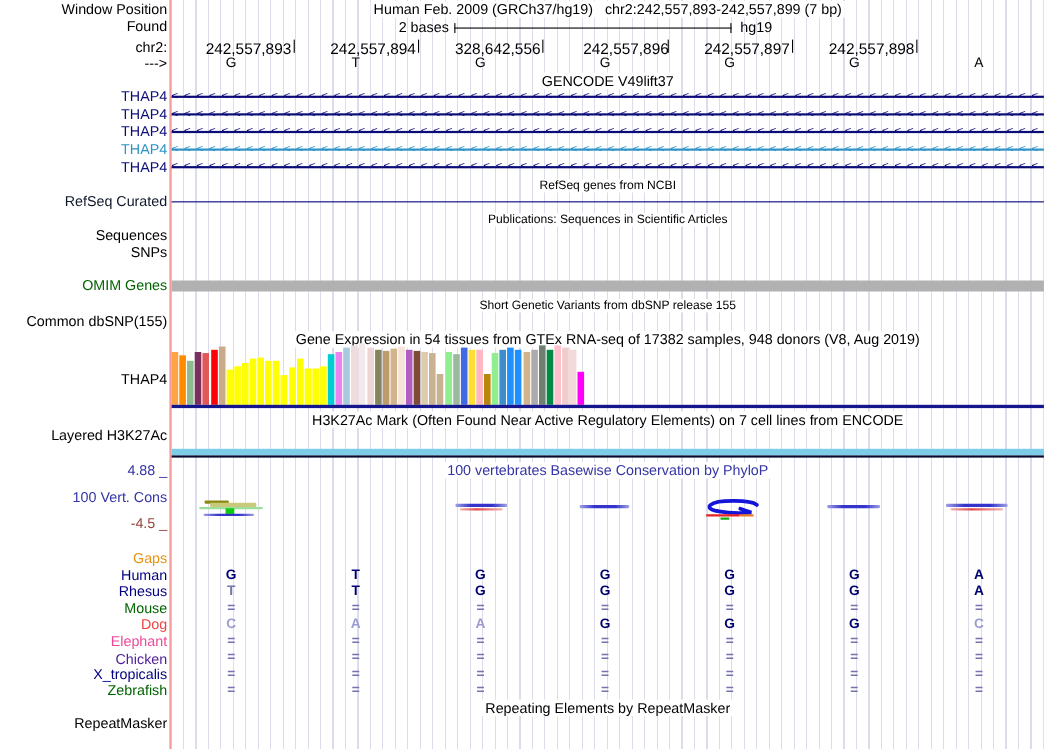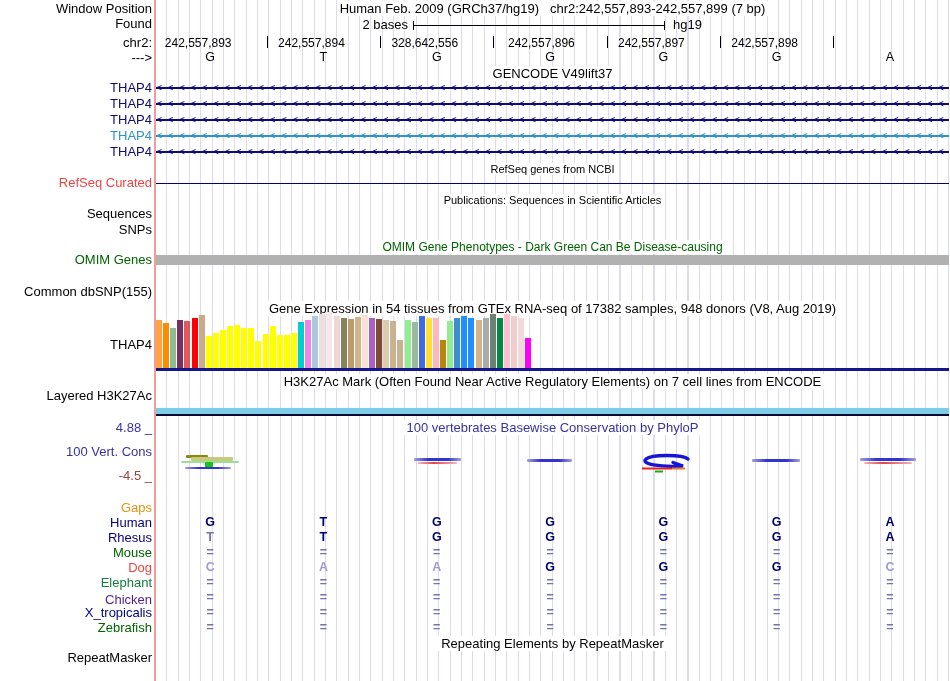--- a/index.html
+++ b/index.html
@@ -11,21 +11,21 @@
   .lbl{position:absolute;left:0;width:152px;text-align:right;font-size:13px;line-height:14px;white-space:nowrap;}
   .title{position:absolute;left:156px;width:793px;text-align:center;font-size:13px;line-height:14px;white-space:nowrap;}
   .title>span{background:#fff;padding:0 3px;}
   .sm{font-size:11px;}
   .md{font-size:12px;}
   .blue{color:#3434a4;}
   .green{color:#006400;}
   .maroon{color:#96443c;}
   .orange{color:#e8920e;}
   .tick{position:absolute;width:1px;height:12px;background:#000;}
-  .coord{position:absolute;font-size:12px;text-align:left;white-space:nowrap;}
+  .coord{position:absolute;font-size:14px;text-align:right;white-space:nowrap;}
   .base{position:absolute;width:16px;text-align:center;font-size:12.5px;line-height:13px;}
   .generow{position:absolute;left:156px;width:793px;height:13px;}
   .geneline{position:absolute;left:0;top:6px;width:793px;height:1.6px;}
   .genearrows{position:absolute;left:0;top:0;font-family:"DejaVu Sans Mono",monospace;font-size:10px;line-height:13px;letter-spacing:5.31px;overflow:hidden;width:793px;}
   .bar{position:absolute;}
   .cell{position:absolute;width:16px;text-align:center;font-size:12.5px;line-height:13px;font-weight:bold;}
   .sh-d{color:#00006e;}
   .sh-m{color:#7474b0;}
   .sh-l{color:#9c9cd2;}
   .consline{position:absolute;border-radius:1px;}
@@ -99,31 +99,31 @@
         <div class="genearrows" style="color:#2e93c6">&lt;&lt;&lt;&lt;&lt;&lt;&lt;&lt;&lt;&lt;&lt;&lt;&lt;&lt;&lt;&lt;&lt;&lt;&lt;&lt;&lt;&lt;&lt;&lt;&lt;&lt;&lt;&lt;&lt;&lt;&lt;&lt;&lt;&lt;&lt;&lt;&lt;&lt;&lt;&lt;&lt;&lt;&lt;&lt;&lt;&lt;&lt;&lt;&lt;&lt;&lt;&lt;&lt;&lt;&lt;&lt;&lt;&lt;&lt;&lt;&lt;&lt;&lt;&lt;&lt;&lt;&lt;&lt;&lt;&lt;</div>
       </div>
       <div class="lbl" style="top:145px;color:#0c0c78">THAP4</div>
       <div class="generow" style="top:145px">
         <div class="geneline" style="background:#0c0c78"></div>
         <div class="genearrows" style="color:#0c0c78">&lt;&lt;&lt;&lt;&lt;&lt;&lt;&lt;&lt;&lt;&lt;&lt;&lt;&lt;&lt;&lt;&lt;&lt;&lt;&lt;&lt;&lt;&lt;&lt;&lt;&lt;&lt;&lt;&lt;&lt;&lt;&lt;&lt;&lt;&lt;&lt;&lt;&lt;&lt;&lt;&lt;&lt;&lt;&lt;&lt;&lt;&lt;&lt;&lt;&lt;&lt;&lt;&lt;&lt;&lt;&lt;&lt;&lt;&lt;&lt;&lt;&lt;&lt;&lt;&lt;&lt;&lt;&lt;&lt;&lt;</div>
       </div>
     </div>
 
   <div class="title sm" style="top:162px"><span>RefSeq genes from NCBI</span></div>
-  <div class="lbl" style="top:176px;color:#ef4444">RefSeq Curated</div>
+  <div class="lbl" style="top:176px;color:#0f172a">RefSeq Curated</div>
   <div style="position:absolute;left:156px;top:183px;width:793px;height:1.4px;background:#000080"></div>
 
   <div class="title sm" style="top:193px"><span>Publications: Sequences in Scientific Articles</span></div>
   <div class="lbl" style="top:207px">Sequences</div>
   <div class="lbl" style="top:223px">SNPs</div>
 
-  <div class="title md green" style="top:240px"><span>OMIM Gene Phenotypes - Dark Green Can Be Disease-causing</span></div>
   <div class="lbl green" style="top:253px">OMIM Genes</div>
   <div style="position:absolute;left:156px;top:255px;width:793px;height:10px;background:#b1b1b1"></div>
 
+  <div class="title sm" style="top:271px"><span>Short Genetic Variants from dbSNP release 155</span></div>
   <div class="lbl" style="top:285px">Common dbSNP(155)</div>
 
   <div class="title" style="top:302px"><span>Gene Expression in 54 tissues from GTEx RNA-seq of 17382 samples, 948 donors (V8, Aug 2019)</span></div>
   <div class="lbl" style="top:338px">THAP4</div>
   <div id="gtex-bars">
       <div class="bar" style="left:156px;top:320px;width:6px;height:48px;background:#ffa347"></div>
       <div class="bar" style="left:163.1px;top:323px;width:6px;height:45px;background:#ff8c00"></div>
       <div class="bar" style="left:170.2px;top:328px;width:6px;height:40px;background:#8fbc8f"></div>
       <div class="bar" style="left:177.3px;top:320px;width:6px;height:48px;background:#7b2f5e"></div>
       <div class="bar" style="left:184.4px;top:321px;width:6px;height:47px;background:#e25757"></div>
@@ -234,21 +234,21 @@
       <div class="cell sh-m" style="left:768.65px;top:546px">=</div>
       <div class="cell sh-m" style="left:881.9499999999999px;top:546px">=</div>
       <div class="lbl" style="top:561px;color:#ef4444">Dog</div>
       <div class="cell sh-l" style="left:202.15px;top:561px">C</div>
       <div class="cell sh-l" style="left:315.45px;top:561px">A</div>
       <div class="cell sh-l" style="left:428.75px;top:561px">A</div>
       <div class="cell sh-d" style="left:542.05px;top:561px">G</div>
       <div class="cell sh-d" style="left:655.3499999999999px;top:561px">G</div>
       <div class="cell sh-d" style="left:768.65px;top:561px">G</div>
       <div class="cell sh-l" style="left:881.9499999999999px;top:561px">C</div>
-      <div class="lbl" style="top:576px;color:#15803d">Elephant</div>
+      <div class="lbl" style="top:576px;color:#ec4899">Elephant</div>
       <div class="cell sh-m" style="left:202.15px;top:576px">=</div>
       <div class="cell sh-m" style="left:315.45px;top:576px">=</div>
       <div class="cell sh-m" style="left:428.75px;top:576px">=</div>
       <div class="cell sh-m" style="left:542.05px;top:576px">=</div>
       <div class="cell sh-m" style="left:655.3499999999999px;top:576px">=</div>
       <div class="cell sh-m" style="left:768.65px;top:576px">=</div>
       <div class="cell sh-m" style="left:881.9499999999999px;top:576px">=</div>
       <div class="lbl" style="top:593px;color:#4c1d95">Chicken</div>
       <div class="cell sh-m" style="left:202.15px;top:591px">=</div>
       <div class="cell sh-m" style="left:315.45px;top:591px">=</div>

